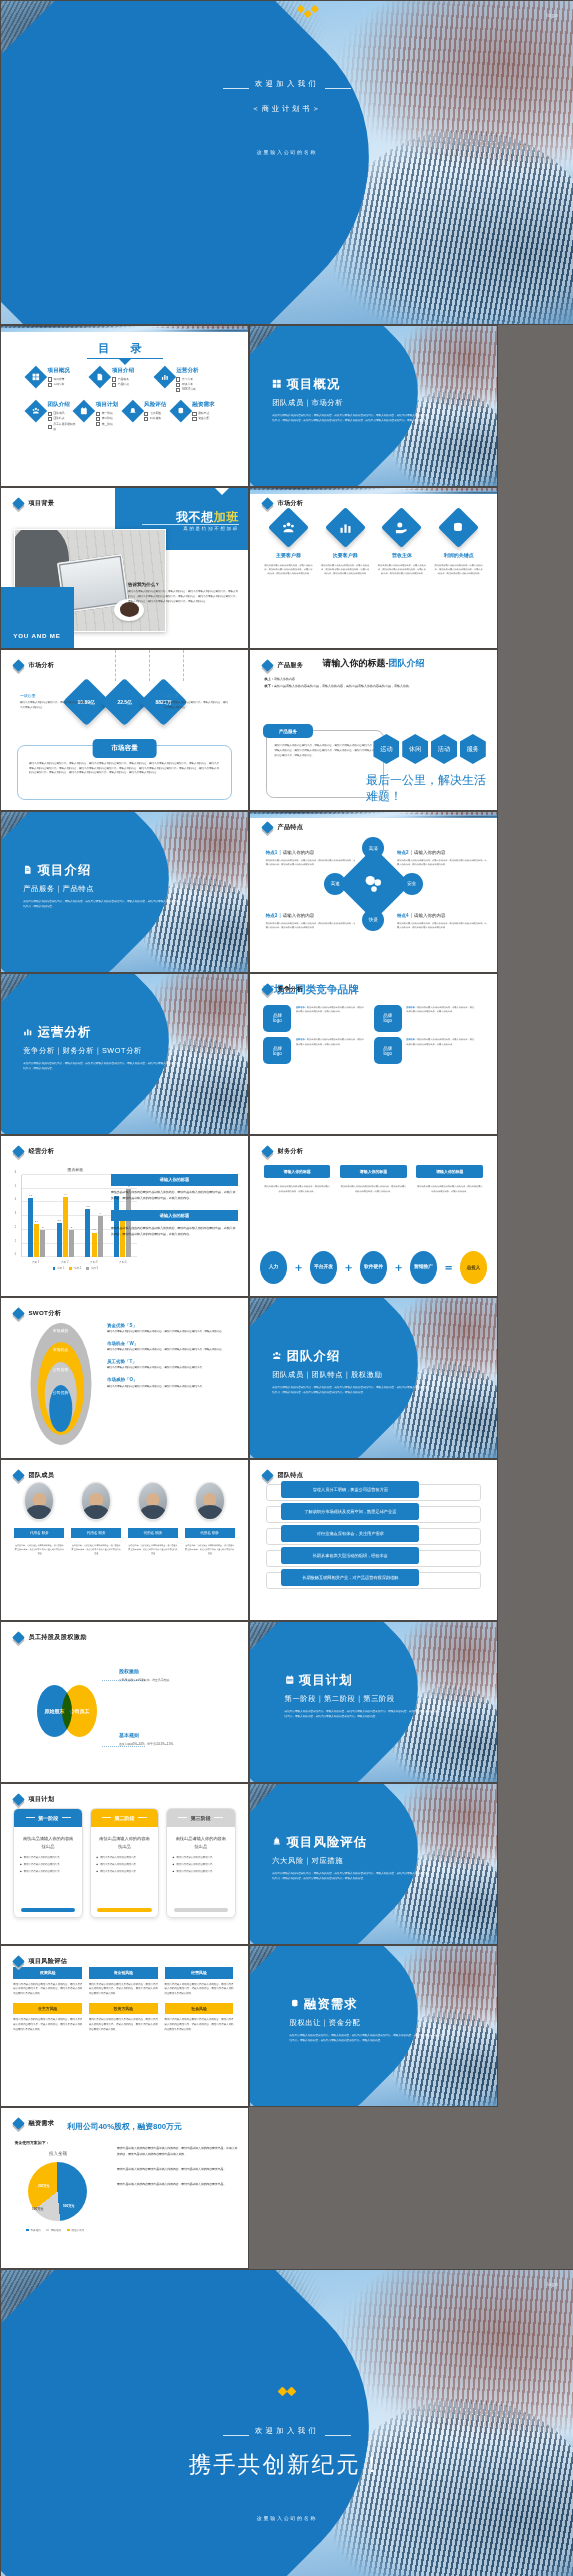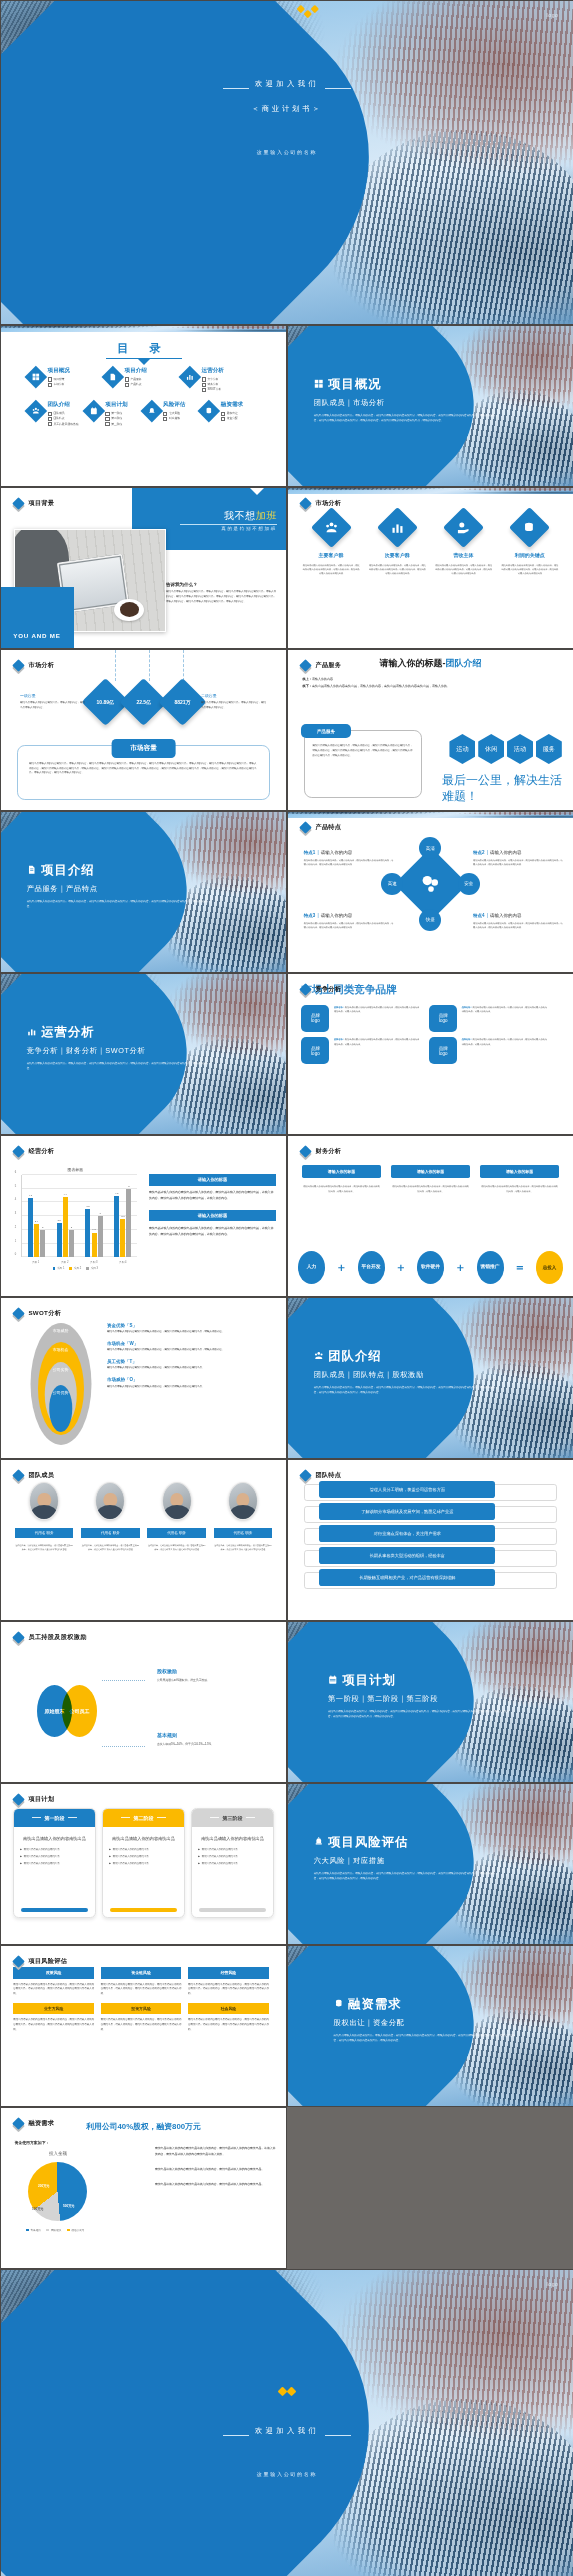--- a/index.html
+++ b/index.html
@@ -4,21 +4,21 @@
 <style>
   * { box-sizing: border-box; margin:0; padding:0; }
   html,body { background:#6b6865; }
   body {
     width:574px; min-height:2576px;
     font-family:"Liberation Sans","DejaVu Sans",sans-serif;
     color:#222;
   }
   .deck { width:574px; display:flex; flex-wrap:wrap; }
   .slide {
-    width:287px; height:162px; position:relative; overflow:hidden;
+    width:249px; height:162px; position:relative; overflow:hidden;
     background:#fff; border:0.6px solid #4a4745;
   }
 
   
   .photo-bg{position:absolute;inset:0;
     background:
       radial-gradient(ellipse 60% 40% at 18% 12%, rgba(20,45,70,.85), transparent 62%),
       radial-gradient(ellipse 45% 55% at 88% 20%, rgba(120,60,50,.55), transparent 60%),
       radial-gradient(ellipse 50% 45% at 92% 78%, rgba(35,70,100,.75), transparent 62%),
       linear-gradient(172deg,#8fc2e8 0%,#b9d9f0 30%,#d8e9f7 55%,#9dc6e6 80%,#6fa7d4 100%);
@@ -90,21 +90,21 @@
     display:flex;align-items:center;justify-content:center;margin-top:1.7px}
   .toc-ic svg{transform:rotate(-45deg);width:7.8px;height:7.8px;fill:#fff}
   .toc-cell .tx .h{font-size:5.6px;font-weight:700;color:#1c7fc4;margin-bottom:1.7px}
   .toc-cell .tx li{list-style:none;font-size:2.8px;color:#4a4a4a;line-height:1.85;display:flex;align-items:center;gap:1.7px}
   .toc-cell .tx li:before{content:"";width:2.2px;height:2.2px;border:0.6px solid #6b6b6b;display:inline-block}
 
   
   .pbg-blue{position:absolute;right:0;top:0;width:54%;height:39%;background:#1c7fc4}
   .pbg-blue .notch{position:absolute;right:14%;top:0;width:0;height:0;
     border-left:7.3px solid transparent;border-right:7.3px solid transparent;border-top:7.3px solid #fff}
-  .pbg-h1{position:absolute;right:9px;top:21px;color:#fff;font-size:10px;font-weight:400;letter-spacing:0.6px}
+  .pbg-h1{position:absolute;right:9px;top:21px;color:#fff;font-size:12px;font-weight:700;letter-spacing:0.6px}
   .pbg-h1 em{font-style:normal;color:#e9d64a}
   .pbg-ln{position:absolute;right:9px;top:36px;width:97px;height:0.6px;background:#bfe0f5}
   .pbg-h2{position:absolute;right:9px;top:38px;color:#e7f2fb;font-size:4.5px;letter-spacing:1.7px}
   .pbg-photo{position:absolute;left:13px;top:41px;width:152px;height:103px;
     background:linear-gradient(150deg,#cfd3d6,#f0f1f2 45%,#b9bdc0);
     border:1.1px solid #fff;box-shadow:0 1.1px 4.5px rgba(0,0,0,.28);overflow:hidden}
   .pbg-photo .desk{position:absolute;inset:0;background:
      repeating-linear-gradient(84deg,#d8d8d6 0 7.8px,#cbcbc8 7.8px 9px);}
   .pbg-photo .pad{position:absolute;left:30%;top:28%;width:44%;height:50%;background:#8d9498;
     border-radius:2.2px;box-shadow:inset 0 0 0 1.7px #f2f2f2;transform:rotate(-8deg)}
@@ -1134,18 +1134,19 @@
     <div class="e-gold">
         <i></i>
         <i></i>
       </div>
     <div class="e-wrap">
       <div class="t-welcome">
         <span class="ln"></span>
           <span>欢迎加入我们</span>
           <span class="ln"></span>
       </div>
+      <div class="e-thanks">携手共创新纪元！</div>
       <div class="t-comp">这里输入公司的名称</div>
     </div>
   </div>
 
 </div>
 
 
 </body></html>

